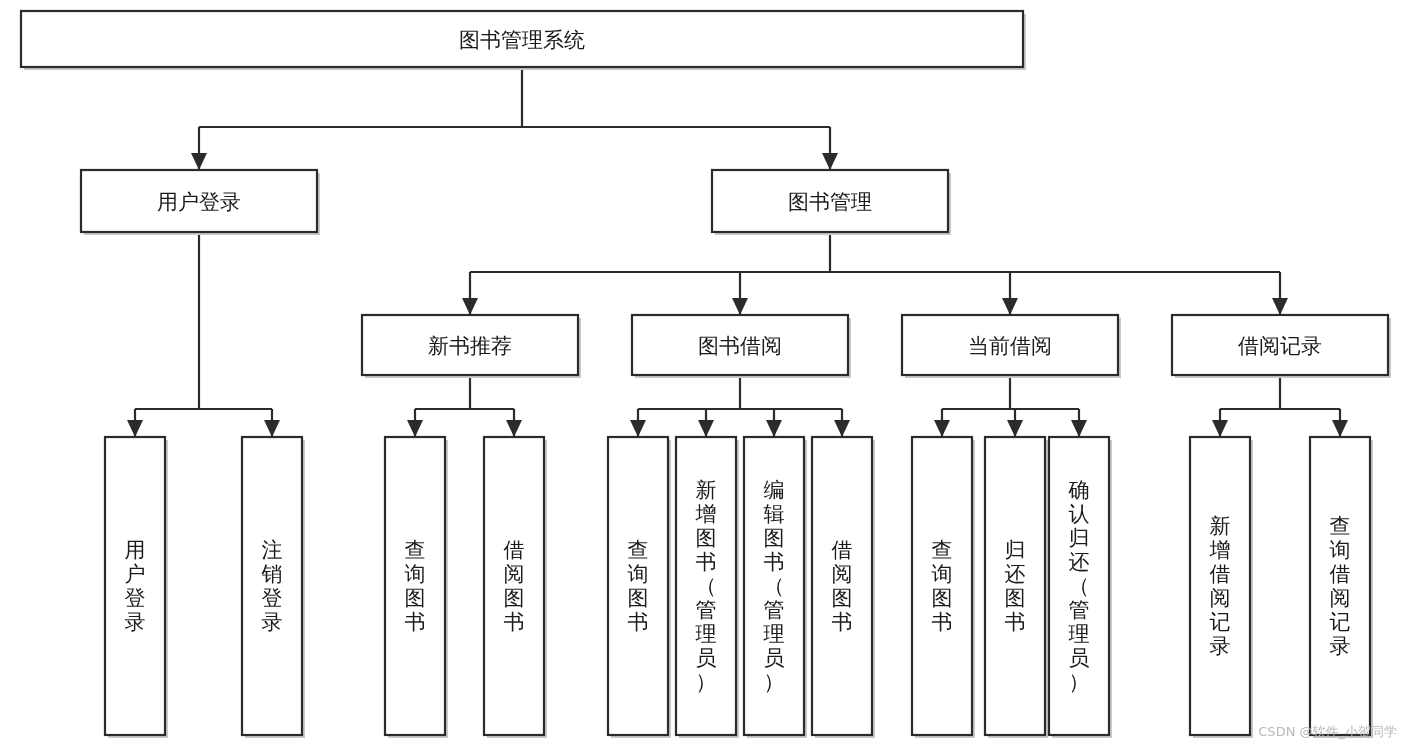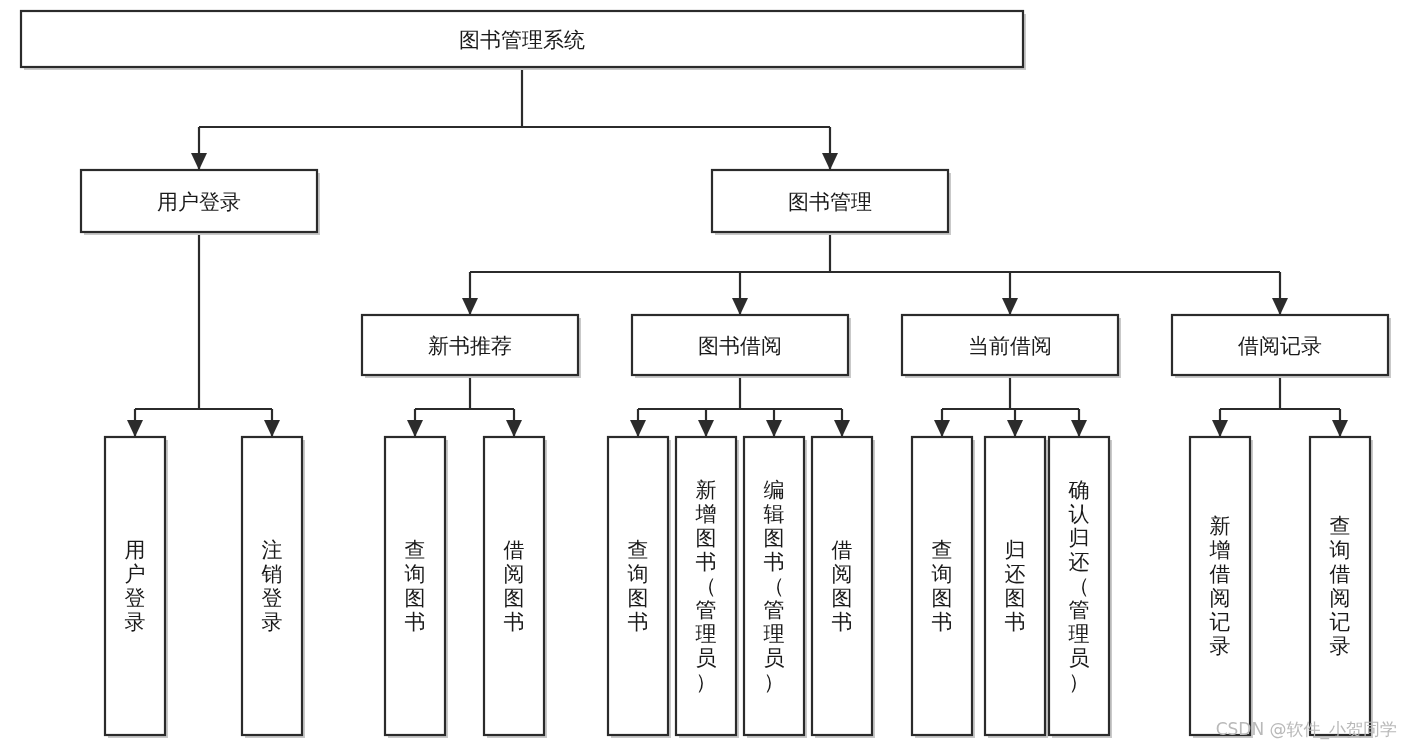--- a/index.html
+++ b/index.html
@@ -49,21 +49,21 @@
   }
   .arrow-head {
     fill: #2b2b2b;
     stroke: none;
   }
   .watermark-text {
     position: absolute;
     right: 8px;
     bottom: 6px;
     font-family: "DejaVu Sans", "Liberation Sans", sans-serif;
-    font-size: 17px;
+    font-size: 13px;
     color: #b9b9b9;
     white-space: nowrap;
     user-select: none;
   }
 </style>
 </head>
 <body>
 
 <div id="diagram-root">
 

